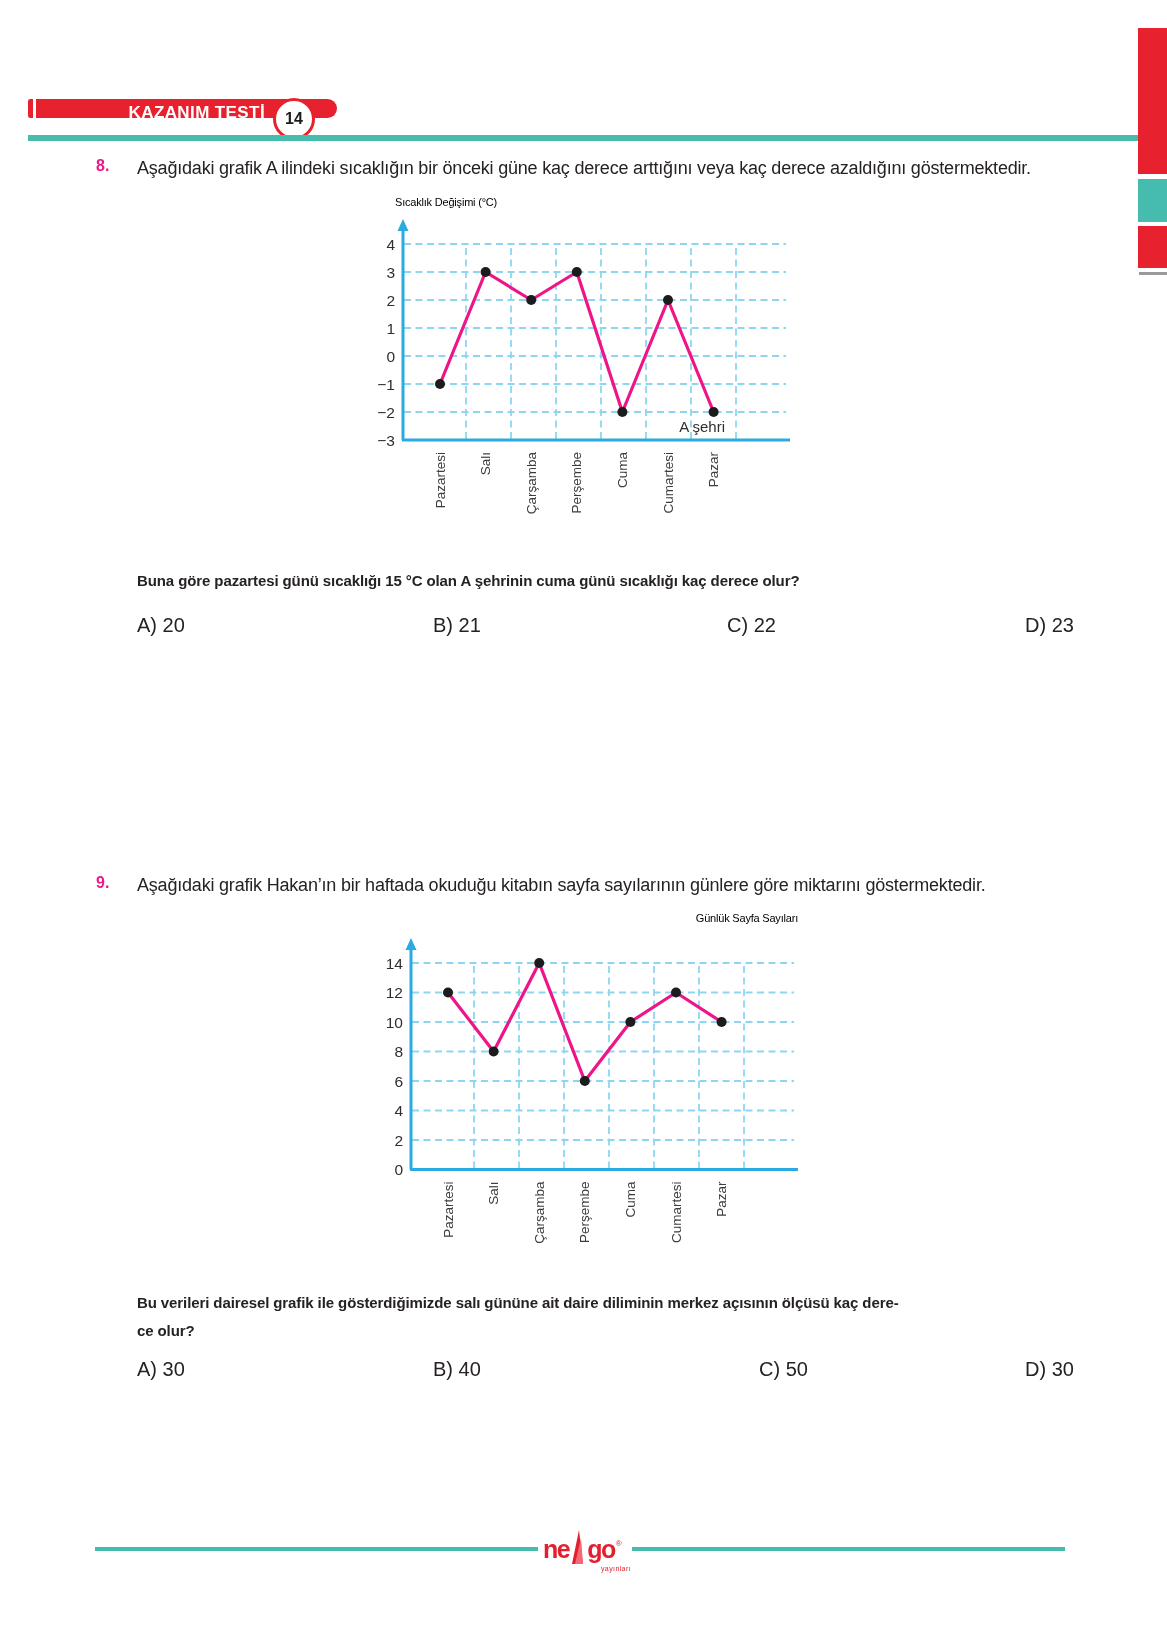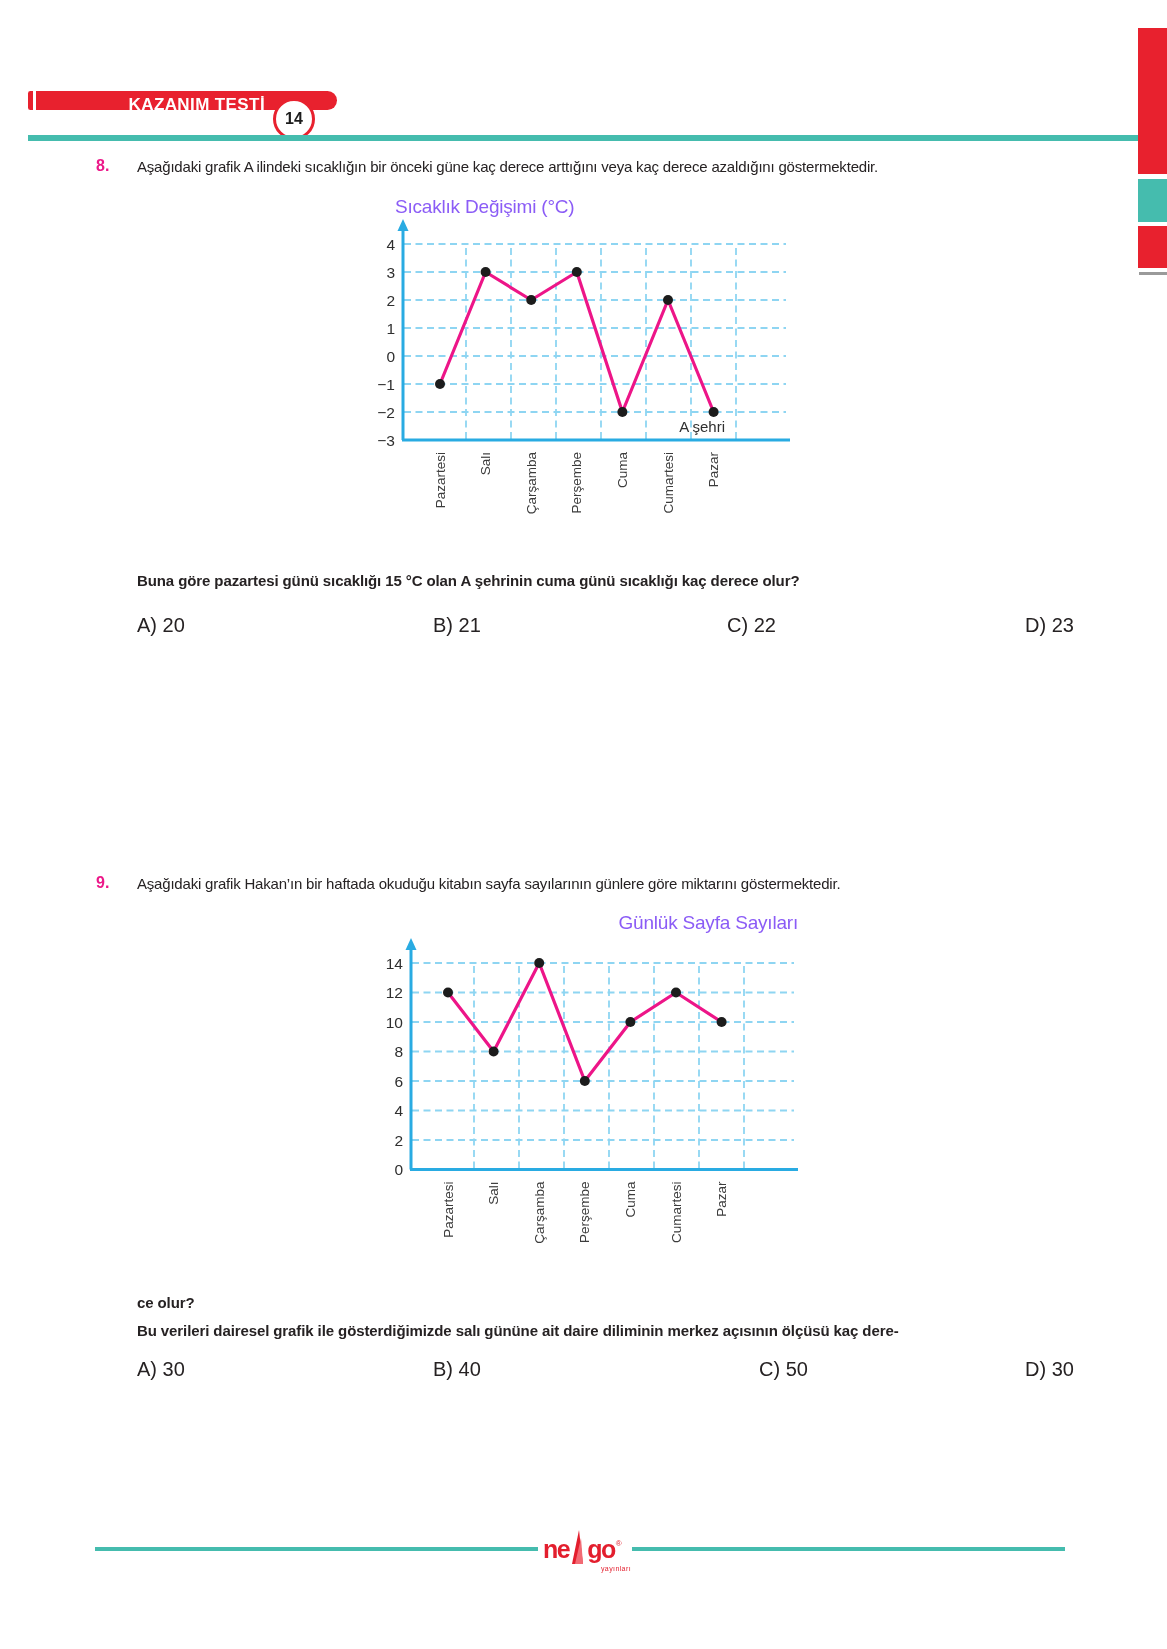--- a/index.html
+++ b/index.html
@@ -10,44 +10,44 @@
   .abs{position:absolute;}
 
   
   .edge-red-bar{left:1138px;top:28px;width:29px;height:146px;background:#e8212e;}
   .edge-teal-sq{left:1138px;top:179px;width:29px;height:43px;background:#45bcae;}
   .edge-red-sq{left:1138px;top:226px;width:29px;height:42px;background:#e8212e;}
   .edge-gray-line{left:1139px;top:272px;width:28px;height:3px;background:#9a9a9a;}
 
   
   .header-pill{
-    left:28px;top:91px;width:309px;height:19px;background:#e8212e;
+    left:28px;top:99px;width:309px;height:19px;background:#e8212e;
     border-radius:4px 16px 16px 4px;
   }
   .header-pill .white-stripe{position:absolute;left:5px;top:0;width:3px;height:28px;background:#ffffff;}
   .header-title{
     position:absolute;right:72px;top:4px;color:#ffffff;font-weight:bold;font-size:17px;
     letter-spacing:.4px;white-space:nowrap;
   }
   .header-badge{
     left:273px;top:98px;width:42px;height:42px;border-radius:50%;background:#ffffff;
     border:3px solid #e8212e;box-sizing:border-box;display:flex;align-items:center;justify-content:center;
     font-weight:bold;font-size:16px;color:#1c1c1c;
   }
   .header-underline{left:28px;top:135px;width:1110px;height:6px;background:#45bcae;}
 
   
   .q-number{font-weight:bold;font-size:16px;color:#ec1889;}
-  .q-intro{font-size:15px;letter-spacing:-0.2px;white-space:nowrap;}
+  .q-intro{font-size:18px;letter-spacing:-0.2px;white-space:nowrap;}
   .q-bold{font-size:15px;font-weight:bold;letter-spacing:-0.1px;white-space:nowrap;line-height:28px;}
   .option{font-size:20px;white-space:nowrap;}
 
   
   .chart-block{width:440px;}
-  .chart-title{font-size:19px;color:#8b5cf6;padding-left:37px;height:22px;letter-spacing:-0.2px;}
+  .chart-title{font-size:11px;color:#000000;padding-left:37px;height:22px;letter-spacing:-0.2px;}
 
   
   .footer-rule{top:1547px;height:4px;background:#45bcae;}
   .footer-logo{left:543px;top:1524px;width:96px;height:50px;}
   .logo-row{display:flex;align-items:flex-end;height:40px;}
   .logo-word{font-weight:800;font-size:25px;line-height:30px;color:#e31e2d;letter-spacing:-1.5px;}
   .logo-reg{font-size:8px;color:#e31e2d;vertical-align:top;position:relative;top:-16px;left:1px;}
   .logo-sub{position:absolute;right:8px;bottom:2px;font-size:7px;color:#e31e2d;letter-spacing:.4px;}
 </style>
 </head>
@@ -169,22 +169,22 @@
         <text x="132.1" y="247.5" text-anchor="end" font-size="13.5" fill="#3c3c3c" transform="rotate(-90 132.1 247.5)" font-family="&quot;Liberation Sans&quot;,&quot;DejaVu Sans&quot;,sans-serif">Salı</text>
         <text x="177.7" y="247.5" text-anchor="end" font-size="13.5" fill="#3c3c3c" transform="rotate(-90 177.7 247.5)" font-family="&quot;Liberation Sans&quot;,&quot;DejaVu Sans&quot;,sans-serif">Çarşamba</text>
         <text x="223.3" y="247.5" text-anchor="end" font-size="13.5" fill="#3c3c3c" transform="rotate(-90 223.3 247.5)" font-family="&quot;Liberation Sans&quot;,&quot;DejaVu Sans&quot;,sans-serif">Perşembe</text>
         <text x="268.9" y="247.5" text-anchor="end" font-size="13.5" fill="#3c3c3c" transform="rotate(-90 268.9 247.5)" font-family="&quot;Liberation Sans&quot;,&quot;DejaVu Sans&quot;,sans-serif">Cuma</text>
         <text x="314.5" y="247.5" text-anchor="end" font-size="13.5" fill="#3c3c3c" transform="rotate(-90 314.5 247.5)" font-family="&quot;Liberation Sans&quot;,&quot;DejaVu Sans&quot;,sans-serif">Cumartesi</text>
         <text x="360.1" y="247.5" text-anchor="end" font-size="13.5" fill="#3c3c3c" transform="rotate(-90 360.1 247.5)" font-family="&quot;Liberation Sans&quot;,&quot;DejaVu Sans&quot;,sans-serif">Pazar</text>
       </svg>
   </div>
 
   <div class="abs" style="left:137px;top:1289px;">
+    <div class="q-bold">Bu verileri dairesel grafik ile gösterdiğimizde salı gününe ait daire diliminin merkez açısının ölçüsü kaç dere-</div>
     <div class="q-bold">ce olur?</div>
-    <div class="q-bold">Bu verileri dairesel grafik ile gösterdiğimizde salı gününe ait daire diliminin merkez açısının ölçüsü kaç dere-</div>
   </div>
 
   <div class="abs option" style="left:137px;top:1358px;">A) 30</div>
   <div class="abs option" style="left:433px;top:1358px;">B) 40</div>
   <div class="abs option" style="left:727px;top:1358px;margin-left:32px;">C) 50</div>
   <div class="abs option" style="left:1025px;top:1358px;">D) 30</div>
 
   <div class="abs footer-rule" style="left:95px;width:443px;"></div>
   <div class="abs footer-rule" style="left:632px;width:433px;"></div>
 

